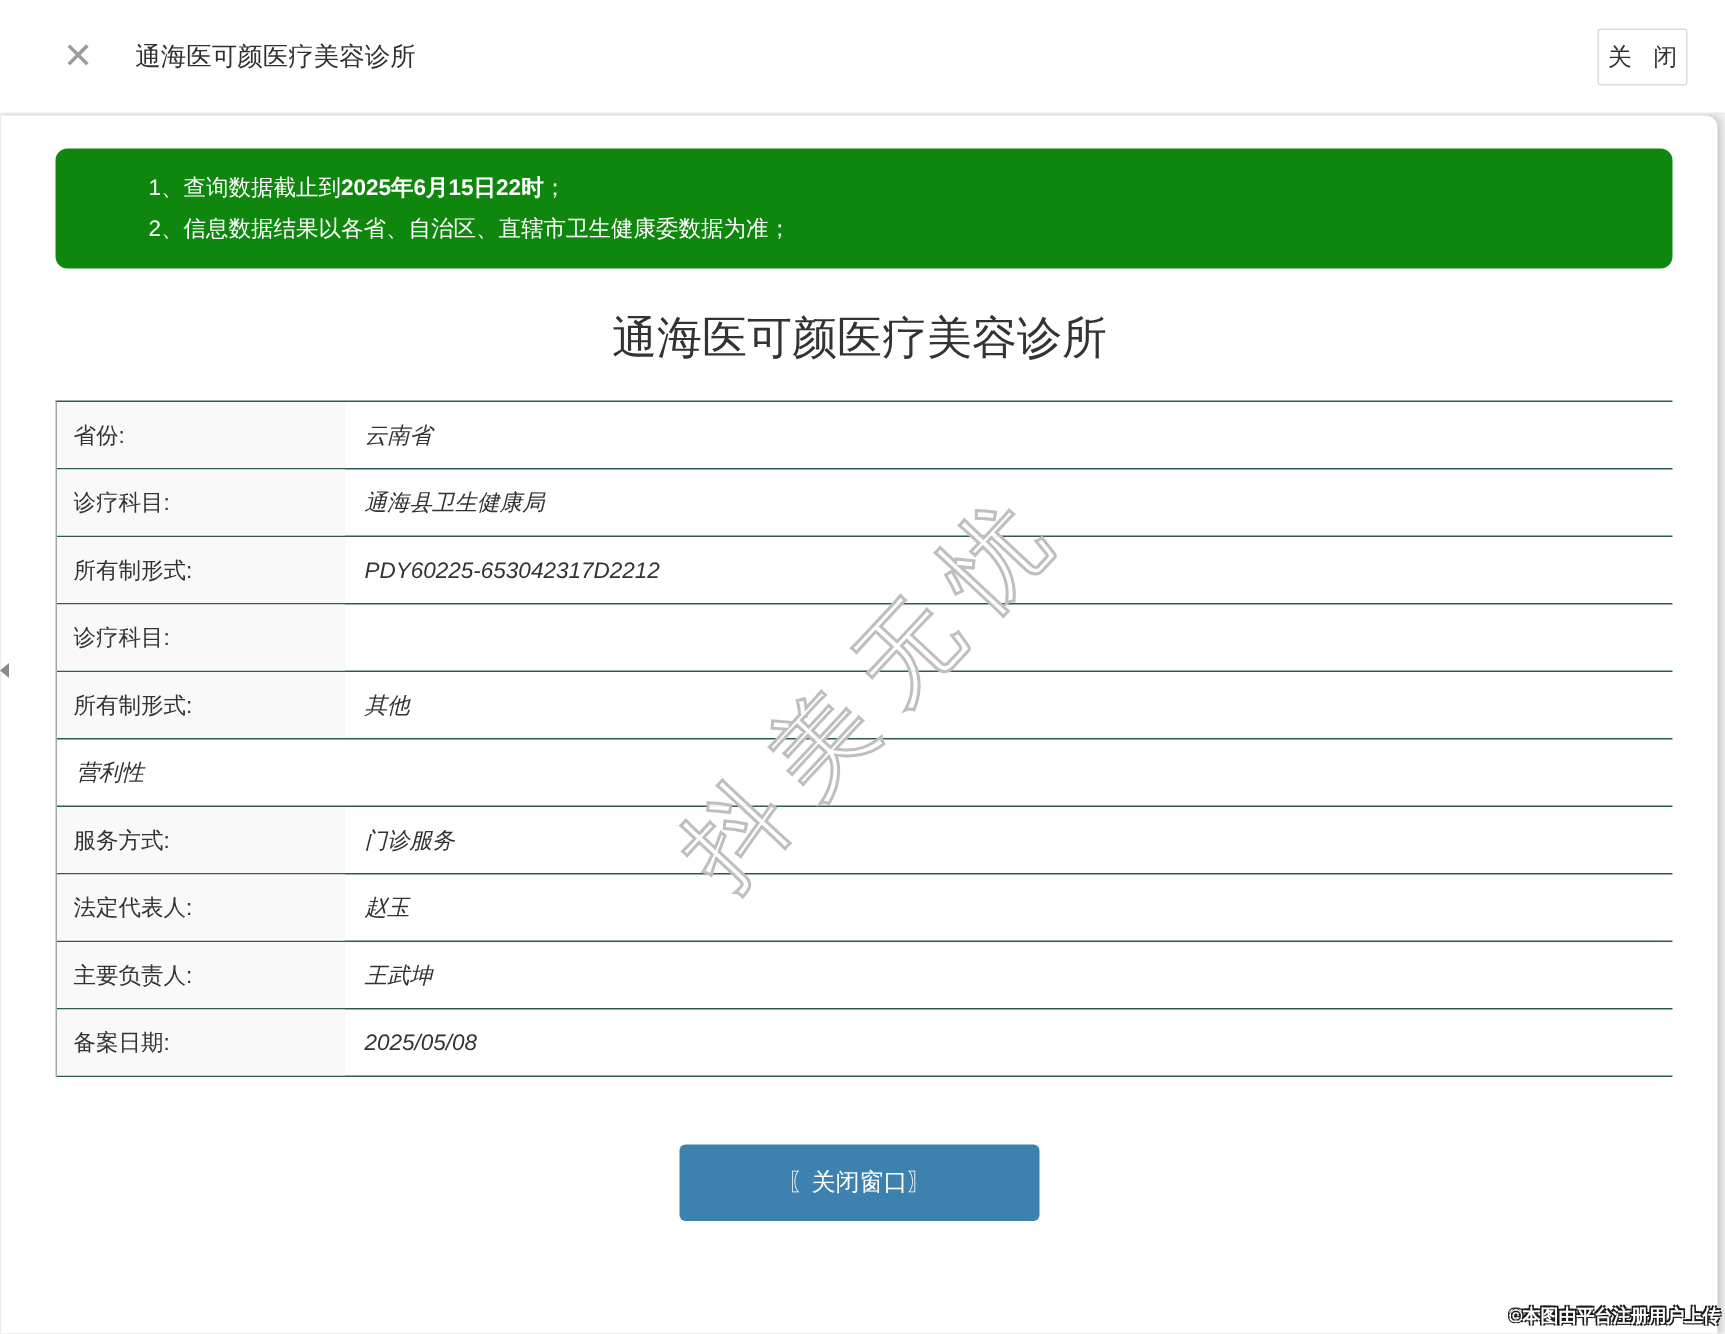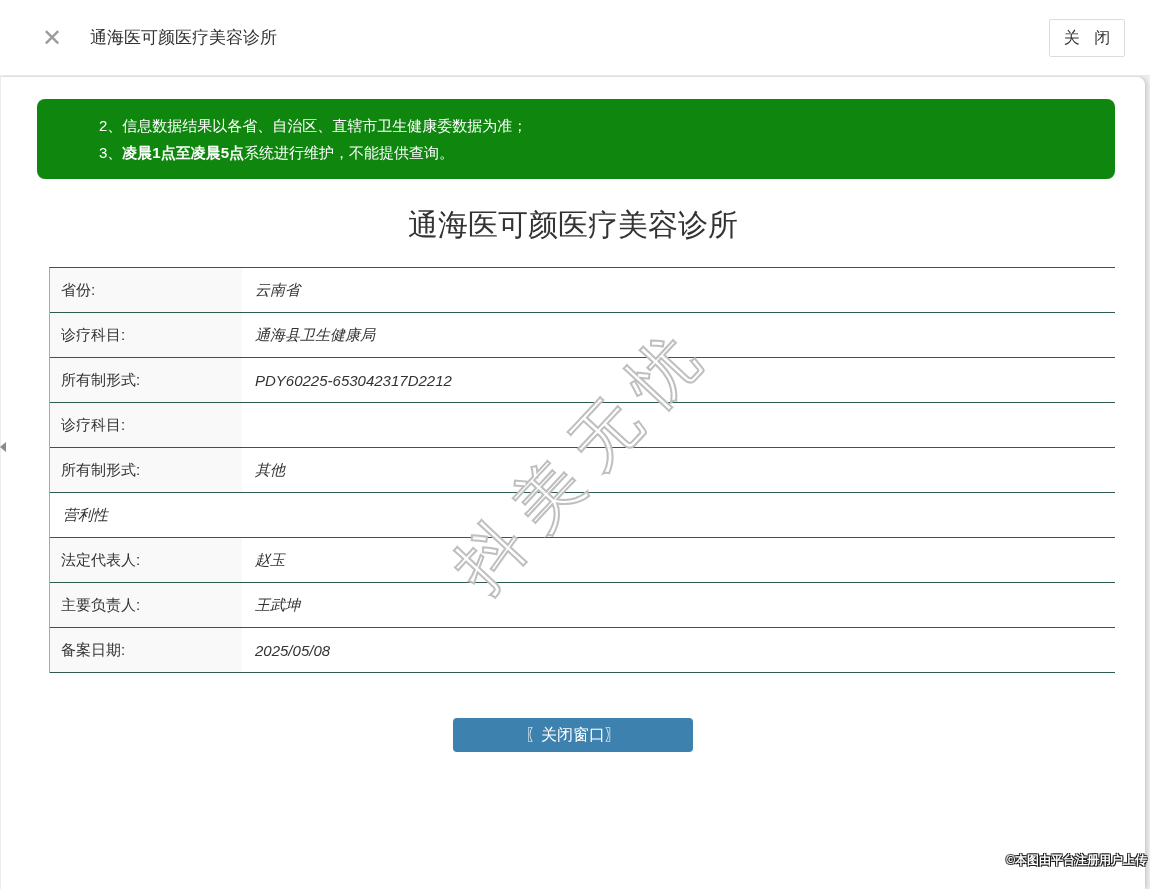--- a/index.html
+++ b/index.html
@@ -15,21 +15,21 @@
   .topbar {
     height:76px; background:#ffffff; border-bottom:1px solid #eaeaea;
     display:flex; align-items:center; position:relative; z-index:5;
   }
   .close-x {
     margin-left:42px; color:#9c9c9c; font-size:24px; line-height:1;
     cursor:pointer; user-select:none;
   }
   .topbar-title { margin-left:28px; font-size:17px; color:#303030; }
   .topbar-close-btn {
-    position:absolute; right:25px; top:19px; width:76px; height:38px;
+    position:absolute; right:25px; top:19px; width:60px; height:38px;
     background:#fff; border:1px solid #dcdcdc; border-radius:2px;
     font-size:16px; color:#333; letter-spacing:5px; padding-left:5px;
     cursor:pointer; font-family:inherit;
   }
   
   .panel {
     position:absolute; top:77px; left:0; right:5px; bottom:0;
     background:#ffffff; border-left:1px solid #ececec;
     border-top-right-radius:8px;
     box-shadow:2px 0 5px rgba(0,0,0,0.18);
@@ -43,52 +43,52 @@
     padding:13px 20px 13px 62px;
   }
   .notice b { font-weight:bold; }
   
   .detail-title {
     text-align:center; font-size:30px; font-weight:400; color:#333;
     margin:26px 0 21px 0;
   }
   
   .info-table {
-    margin:0 30px 0 48px;
+    margin:0 30px 0 36px;
     border-top:1px solid #2d5c4e;
     border-left:1px solid #a8a8a8;
   }
   .info-row {
     display:flex; height:45px; align-items:stretch;
     border-bottom:1px solid #2d5c4e; font-size:15px; color:#333;
   }
   .info-label {
     width:192px; background:#f8f9f8; display:flex; align-items:center;
     padding-left:11px; flex-shrink:0;
   }
   .info-value { display:flex; align-items:center; padding-left:13px;font-style:italic; }
   
   .btn-wrap { text-align:center; margin-top:45px; }
   .close-window-btn {
-    width:240px; height:34px; background:#3d81ae; color:#ffffff;
+    width:240px; height:51px; background:#3d81ae; color:#ffffff;
     border:none; border-radius:4px; font-size:16px; cursor:pointer;
     font-family:inherit;
   }
   
   .watermark {
     position:absolute; left:583px; top:458px; z-index:3;
     transform:translate(-50%,-50%) rotate(-47deg);
     font-size:66px; letter-spacing:18px; white-space:nowrap;
     color:rgba(255,255,255,0.92);
     -webkit-text-stroke:2px #bfbfbf;
     pointer-events:none;
   }
   
   .copyright {
-    position:absolute; right:3px; bottom:20px; z-index:6;
+    position:absolute; right:3px; bottom:3px; z-index:6;
     color:#ffffff; font-size:12px; font-weight:bold;
     text-shadow:-1px -1px 0 #1a1a1a, 1px -1px 0 #1a1a1a,
                 -1px 1px 0 #1a1a1a, 1px 1px 0 #1a1a1a;
   }
   
   .left-handle {
     position:absolute; left:0; top:442px; z-index:6;
     width:0; height:0;
     border-top:5px solid transparent; border-bottom:5px solid transparent;
     border-right:6px solid #8a8a8a;
@@ -99,22 +99,22 @@
 
 <div class="topbar">
   <span class="close-x">✕</span>
   <span class="topbar-title">通海医可颜医疗美容诊所</span>
   <button class="topbar-close-btn">关 闭</button>
 </div>
 
 <div class="panel">
 
   <div class="notice">
+    <div><span>1、查询数据截止到</span><b>2025年6月15日22时</b><span>；</span></div>
     <div>2、信息数据结果以各省、自治区、直辖市卫生健康委数据为准；</div>
-    <div><span>3、</span><b>凌晨1点至凌晨5点</b><span>系统进行维护，不能提供查询。</span></div>
   </div>
 
   <h1 class="detail-title">通海医可颜医疗美容诊所</h1>
 
   <div class="info-table">
     <div class="info-row">
       <div class="info-label">省份:</div>
       <div class="info-value">云南省</div>
     </div>
     <div class="info-row">
@@ -129,20 +129,24 @@
       <div class="info-label">诊疗科目:</div>
     </div>
     <div class="info-row">
       <div class="info-label">所有制形式:</div>
       <div class="info-value">其他</div>
     </div>
     <div class="info-row">
       <div class="info-value">营利性</div>
     </div>
     <div class="info-row">
+      <div class="info-label">服务方式:</div>
+      <div class="info-value">门诊服务</div>
+    </div>
+    <div class="info-row">
       <div class="info-label">法定代表人:</div>
       <div class="info-value">赵玉</div>
     </div>
     <div class="info-row">
       <div class="info-label">主要负责人:</div>
       <div class="info-value">王武坤</div>
     </div>
     <div class="info-row">
       <div class="info-label">备案日期:</div>
       <div class="info-value">2025/05/08</div>

